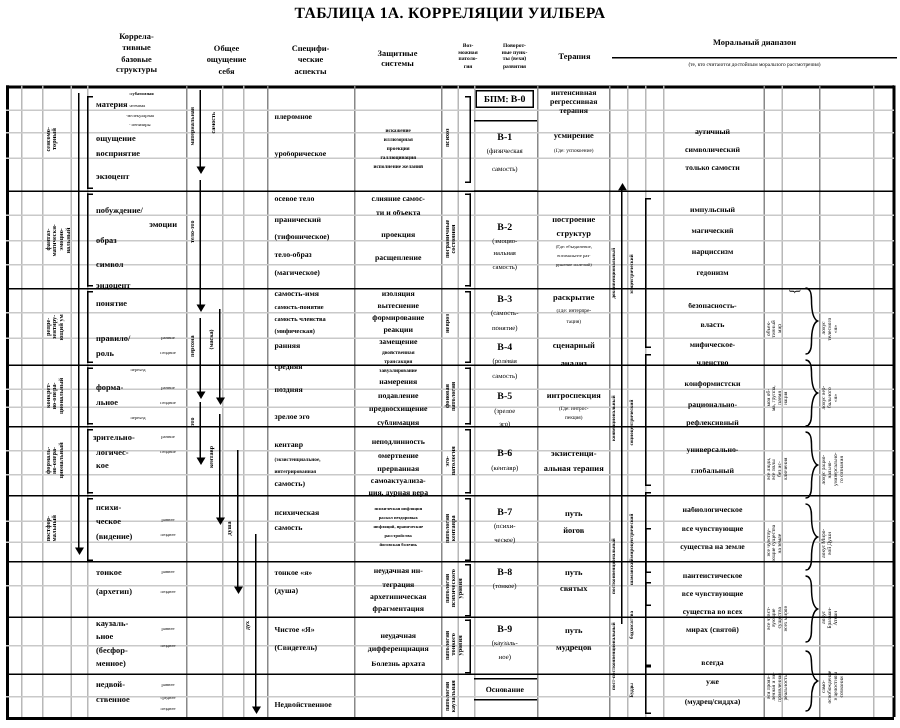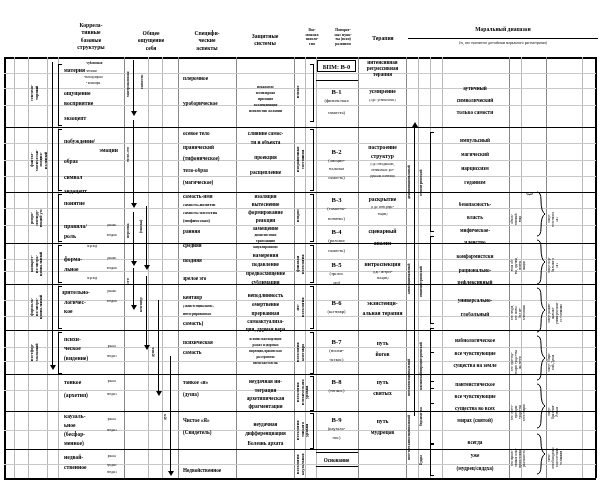--- a/index.html
+++ b/index.html
@@ -59,20 +59,21 @@
   .brace{position:absolute;font-size:11px;line-height:1;}
   .box{position:absolute;box-sizing:border-box;border:1.2px solid #000;
        text-align:center;font-weight:bold;}
   .nb{position:absolute;box-sizing:border-box;text-align:center;}
 </style>
 </head>
 <body>
 
 <div id="page">
 
+  <div class="title">ТАБЛИЦА 1А. КОРРЕЛЯЦИИ УИЛБЕРА</div>
 
   <div class="hdr" style="left:62px;top:22px;width:58px;">
     Коррела-<br>тивные<br>базовые<br>структуры
   </div>
   <div class="hdr" style="left:124px;top:30px;width:54px;">
     Общее<br>ощущение<br>себя
   </div>
   <div class="hdr" style="left:180px;top:30px;width:54px;">
     Специфи-<br>ческие<br>аспекты
   </div>

